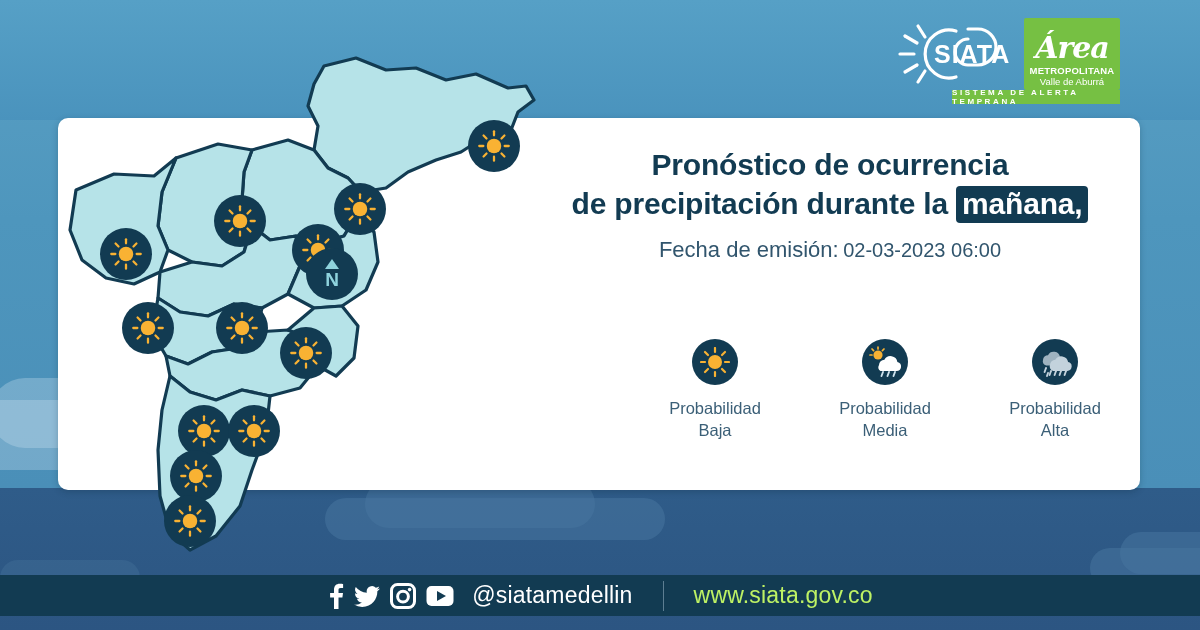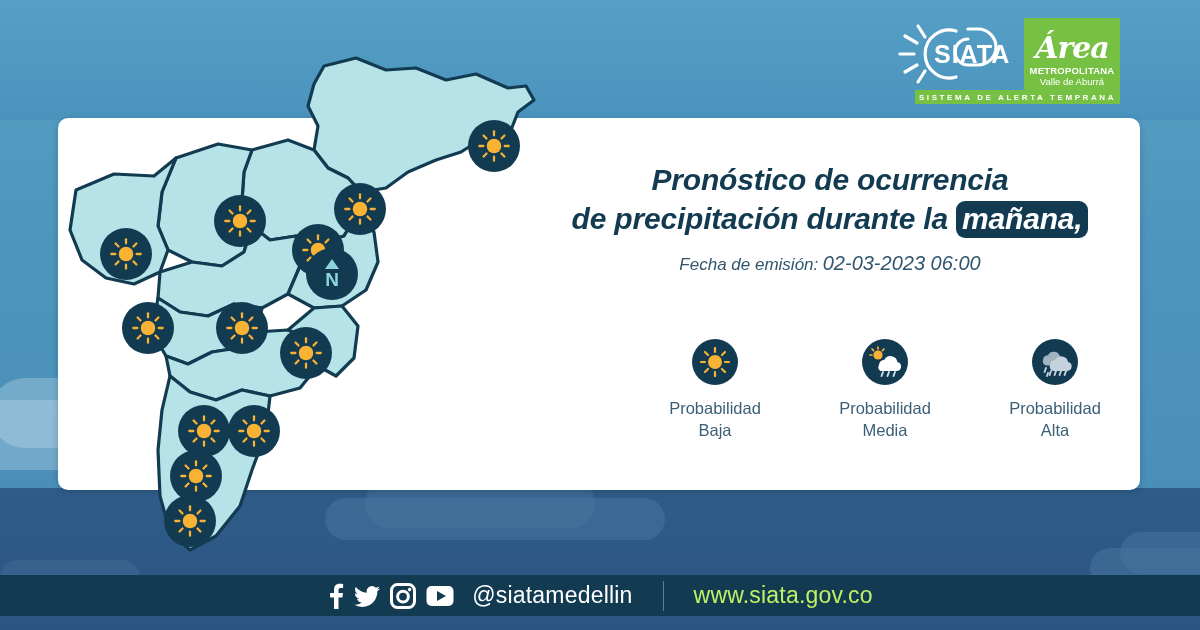--- a/index.html
+++ b/index.html
@@ -35,35 +35,35 @@
   
   .logos{position:absolute;right:80px;top:18px;height:92px;display:flex;align-items:flex-start;}
   .siata-logo{position:relative;width:128px;height:72px;}
   .siata-logo svg{display:block;}
   .am-box{width:96px;height:72px;background:#76c043;border-radius:2px;
     display:flex;flex-direction:column;align-items:center;justify-content:flex-end;padding-bottom:3px;box-sizing:border-box;}
   .am-script{font-family:"DejaVu Serif", serif;font-style:italic;font-weight:bold;
     color:#fff;font-size:30px;line-height:30px;margin-bottom:2px;letter-spacing:-1px;}
   .am-l1{color:#fff;font-size:9.5px;font-weight:bold;letter-spacing:.2px;line-height:11px;}
   .am-l2{color:#fff;font-size:9.5px;line-height:11px;}
-  .strip{position:absolute;right:80px;top:90px;width:205px;height:14px;background:#76c043;
+  .strip{position:absolute;right:80px;top:90px;width:168px;height:14px;background:#76c043;
     display:flex;align-items:center;justify-content:center;}
   .strip span{color:#ffffff;font-size:8px;font-weight:bold;letter-spacing:2.6px;}
 
   
   .map-wrap{position:absolute;left:56px;top:40px;width:500px;height:530px;}
   .map-wrap svg{display:block;overflow:visible;}
 
   
-  .panel{position:absolute;left:520px;top:160px;width:620px;font-style:italic;}
+  .panel{position:absolute;left:520px;top:145px;width:620px;}
   .title{color:#123b52;font-weight:bold;font-size:30px;line-height:39px;text-align:center;
     letter-spacing:-.2px;}
-  .hl{background:#123b52;color:#ffffff;padding:1px 6px 3px 6px;border-radius:9px;}
+  .hl{background:#123b52;color:#ffffff;padding:1px 6px 3px 6px;border-radius:4px;}
   .dateline{margin-top:14px;text-align:center;color:#31556d;}
-  .date-label{font-size:17px;margin-top:40px;}
+  .date-label{font-size:22px;margin-top:40px;}
   .date-val{font-size:20px;}
 
   .legend{position:absolute;left:520px;top:339px;width:620px;display:flex;
     justify-content:flex-end;align-items:flex-start;}
   .leg{width:170px;display:flex;flex-direction:column;align-items:center;}
   .leg .badge{width:46px;height:46px;border-radius:50%;background:#123b52;
     display:flex;align-items:center;justify-content:center;}
   .leg .cap{margin-top:12px;color:#3b5f77;font-size:16.5px;line-height:22px;text-align:center;}
 
   

